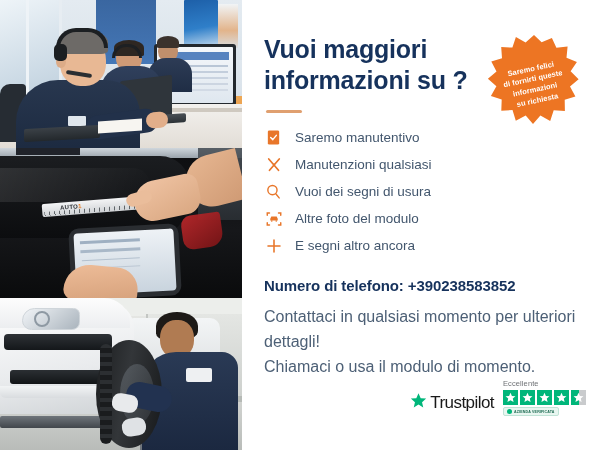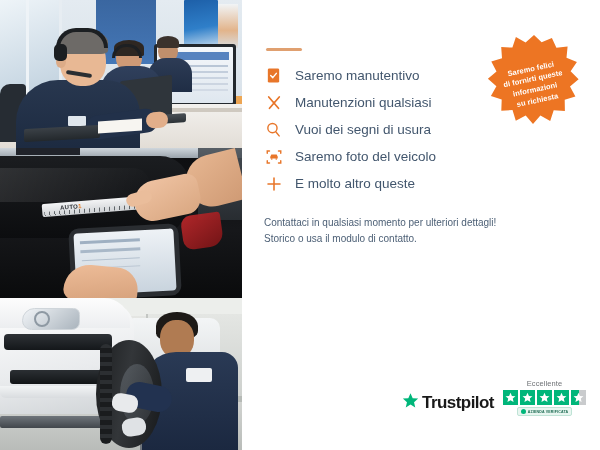--- a/index.html
+++ b/index.html
@@ -183,37 +183,37 @@
 
   .headline { font-size:25px; line-height:1.24; font-weight:700; color:#16325c; letter-spacing:-.2px; }
   .rule { width:36px; height:3px; background:#e0a070; margin:14px 0 11px 2px; border-radius:2px; }
 
   .feature-list { list-style:none; }
   .feature { display:flex; align-items:center; gap:12px; height:27px; }
   .f-icon { width:19px; height:19px; flex:0 0 19px; display:flex; align-items:center; justify-content:center; color:#e8762a; }
   .f-label { font-size:13.5px; color:#42566d; white-space:nowrap; }
 
   .phone-line { margin-top:18px; font-size:15px; font-weight:700; color:#16325c; letter-spacing:-.1px; }
-  .sub { margin-top:18px; font-size:10px; line-height:1.55; color:#4d6076; }
+  .sub { margin-top:11px; font-size:16px; line-height:1.55; color:#4d6076; }
 
   
   .burst { position:absolute; right:16px; top:34px; width:100px; height:100px; }
   .burst svg { position:absolute; inset:0; }
   .burst-inner { position:absolute; inset:0; display:flex; flex-direction:column;
     align-items:center; justify-content:center; transform:rotate(-12deg); }
   .burst-icon { color:#fff; margin-bottom:2px; }
   .burst-text { color:#fff; font-size:7.4px; font-weight:700; line-height:1.45;
     text-align:center; letter-spacing:.1px; }
 
   
   .tp { position:absolute; right:14px; bottom:34px; display:flex; align-items:flex-end; gap:9px; }
   .tp-logo { display:flex; align-items:center; gap:3px; padding-bottom:3px; }
   .tp-star { color:#00b67a; }
-  .tp-word { font-size:17px; font-weight:700; color:#191919; letter-spacing:-.55px; }
-  .tp-right { display:flex; flex-direction:column; align-items:center; gap:2px; }
+  .tp-word { font-size:17px; font-weight:400; color:#191919; letter-spacing:-.55px; }
+  .tp-right { display:flex; flex-direction:column; align-items:flex-start; gap:2px; }
   .tp-rating { font-size:7.5px; color:#6f7276; letter-spacing:.1px; }
   .tp-stars { display:flex; gap:2px; }
   .tp-box { width:15px; height:15px; background:#00b67a; display:flex; align-items:center; justify-content:center; }
   .tp-box.half { background:linear-gradient(90deg,#00b67a 50%,#c9cbcd 50%); }
   .tp-box svg { width:11px; height:11px; fill:#fff; }
   .tp-verified { display:flex; align-items:center; gap:2px; background:#e8f6f0;
     border:.5px solid #bfe3d6; border-radius:2px; padding:1px 3px; }
   .tp-vdot { width:5px; height:5px; border-radius:50%; background:#00b67a; flex:0 0 5px; }
   .tp-vtext { font-size:3.6px; font-weight:700; color:#1d6b53; letter-spacing:.15px; white-space:nowrap; }
 </style>
@@ -311,20 +311,24 @@
         <div class="p3-tread"></div>
         <div class="p3-rim"></div>
       <div class="p3-mech-arm"></div>
         <div class="p3-glove1"></div>
         <div class="p3-glove2"></div>
     </div>
   </div>
 
   <div class="content">
 
+    <h1 class="headline">
+      <span>Vuoi maggiori</span><br>
+      <span>informazioni su ?</span>
+    </h1>
     <div class="rule"></div>
 
     <ul class="feature-list">
 
       <li class="feature">
         <span class="f-icon">
           <svg viewBox="0 0 24 24" width="17" height="17">
             <rect x="4" y="2" width="16" height="20" rx="2" fill="#E8762A"></rect>
             <path d="M8 12l3 3 5-6" stroke="#fff" stroke-width="2" fill="none" stroke-linecap="round" stroke-linejoin="round"></path>
           </svg>
@@ -358,37 +362,38 @@
           <svg viewBox="0 0 24 24" width="18" height="18" stroke="#E8762A" stroke-width="1.9" fill="none" stroke-linecap="round">
             <path d="M3 7V4h3"></path>
               <path d="M21 7V4h-3"></path>
               <path d="M3 17v3h3"></path>
               <path d="M21 17v3h-3"></path>
             <path d="M7 14h10v-2.2l-1.4-3H8.4L7 11.8z" fill="#E8762A" stroke="none"></path>
             <circle cx="9" cy="14.6" r="1.1" fill="#E8762A" stroke="none"></circle>
             <circle cx="15" cy="14.6" r="1.1" fill="#E8762A" stroke="none"></circle>
           </svg>
         </span>
-        <span class="f-label">Saremo foto del veicolo</span>
+        <span class="f-label">Altre foto del modulo</span>
       </li>
 
       <li class="feature">
         <span class="f-icon">
           <svg viewBox="0 0 24 24" width="18" height="18" stroke="#E8762A" stroke-width="2.1" stroke-linecap="round">
             <path d="M12 4v16"></path>
               <path d="M4 12h16"></path>
           </svg>
         </span>
-        <span class="f-label">E molto altro queste</span>
+        <span class="f-label">E segni altro ancora</span>
       </li>
     </ul>
 
+    <div class="phone-line">Numero di telefono: +390238583852</div>
     <div class="sub">
       <span>Contattaci in qualsiasi momento per ulteriori dettagli!</span><br>
-      <span>Storico o usa il modulo di contatto.</span>
+      <span>Chiamaci o usa il modulo di momento.</span>
     </div>
 
     <div class="burst">
       <svg viewBox="0 0 100 100">
         <path fill="#ED7523" d="M50 1l7.6 7.3L67.9 4l4.5 9.8 11.2-1.3-1.1 11.2 10.4 4.3-6.3 9.3 8 7.9-8.6 7.3 5.4 9.9-10.7 3.4.2 11.3-11.2-.9-3.5 10.7-9.8-5.4-7.4 8.5-7.3-8.6-9.9 5.3-3.3-10.7-11.2.7.4-11.2L6.9 62l5.5-9.8-8.5-7.4 8.6-7.3-5.2-10 10.7-3.2-.8-11.2 11.2.5L31.9 3l9.7 5.6z"></path>
       </svg>
       <div class="burst-inner">
         <span class="burst-icon">
           <svg viewBox="0 0 24 24" width="17" height="17" fill="none" stroke="#fff" stroke-width="1.9" stroke-linecap="round">
             <path d="M5 14v-2a7 7 0 0114 0v2"></path>

